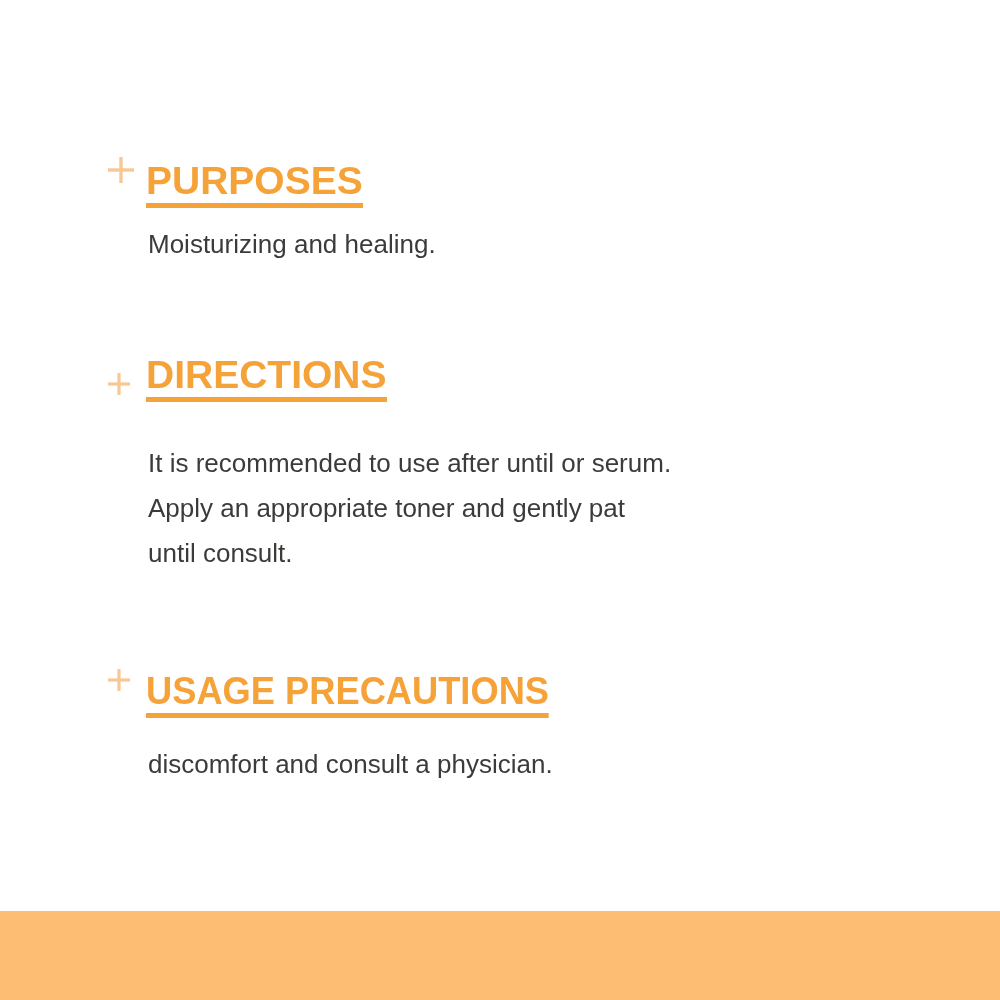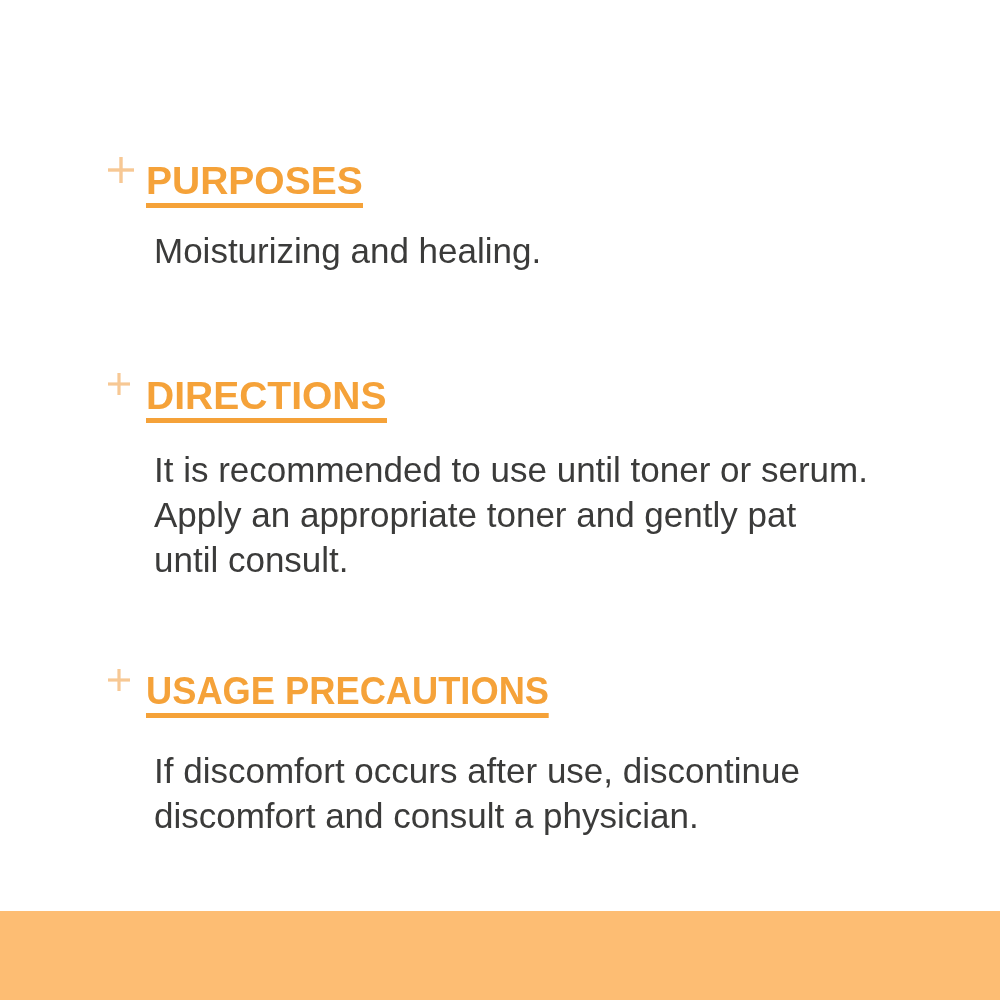--- a/index.html
+++ b/index.html
@@ -30,36 +30,36 @@
     white-space: nowrap;
     display: inline-block;
   }
   .heading.condensed {
     transform: scaleX(0.93);
     transform-origin: left top;
   }
 
   .body-text {
     position: absolute;
-    margin: 6px;
-    font-size: 35px;
+    margin: 0;
+    font-size: 26px;
     line-height: 45px;
     color: var(--ink, #3b3b3a);
     white-space: nowrap;
   }
   .body-text .line { display: block; }
 
   
   #s1-plus { left: 106px; top: 155px; }
   #s1-heading { left: 146px; top: 161px; }
   #s1-body { left: 148px; top: 222px; }
 
   
   #s2-plus { left: 106px; top: 371px; }
-  #s2-heading { left: 146px; top: 376px; }
+  #s2-heading { left: 146px; top: 355px; }
   #s2-body { left: 148px; top: 441px; }
 
   
   #s3-plus { left: 106px; top: 667px; }
   #s3-heading { left: 146px; top: 671px; }
   #s3-body { left: 148px; top: 742px; }
 
   .bottom-bar {
     position: absolute;
     left: 0; top: 911px;
@@ -84,32 +84,31 @@
   </p>
 
   <span class="plus" id="s2-plus">
     <svg width="26" height="26" viewBox="0 0 26 26">
       <line x1="13" y1="2" x2="13" y2="24" stroke="#f7c894" stroke-width="3.2"></line>
       <line x1="2" y1="13" x2="24" y2="13" stroke="#f7c894" stroke-width="3.2"></line>
     </svg>
   </span>
   <h2 class="heading" id="s2-heading">DIRECTIONS</h2>
   <p class="body-text" id="s2-body">
-    <span class="line">It is recommended to use until toner or serum.</span>
+    <span class="line">It is recommended to use after until or serum.</span>
     <span class="line">Apply an appropriate toner and gently pat</span>
     <span class="line">until consult.</span>
   </p>
 
   <span class="plus" id="s3-plus">
     <svg width="26" height="26" viewBox="0 0 26 26">
       <line x1="13" y1="2" x2="13" y2="24" stroke="#f7c894" stroke-width="3.2"></line>
       <line x1="2" y1="13" x2="24" y2="13" stroke="#f7c894" stroke-width="3.2"></line>
     </svg>
   </span>
   <h2 class="heading condensed" id="s3-heading">USAGE PRECAUTIONS</h2>
   <p class="body-text" id="s3-body">
-    <span class="line">If discomfort occurs after use, discontinue</span>
     <span class="line">discomfort and consult a physician.</span>
   </p>
 
   <div class="bottom-bar"></div>
 
 </div>
 
 </body></html>

